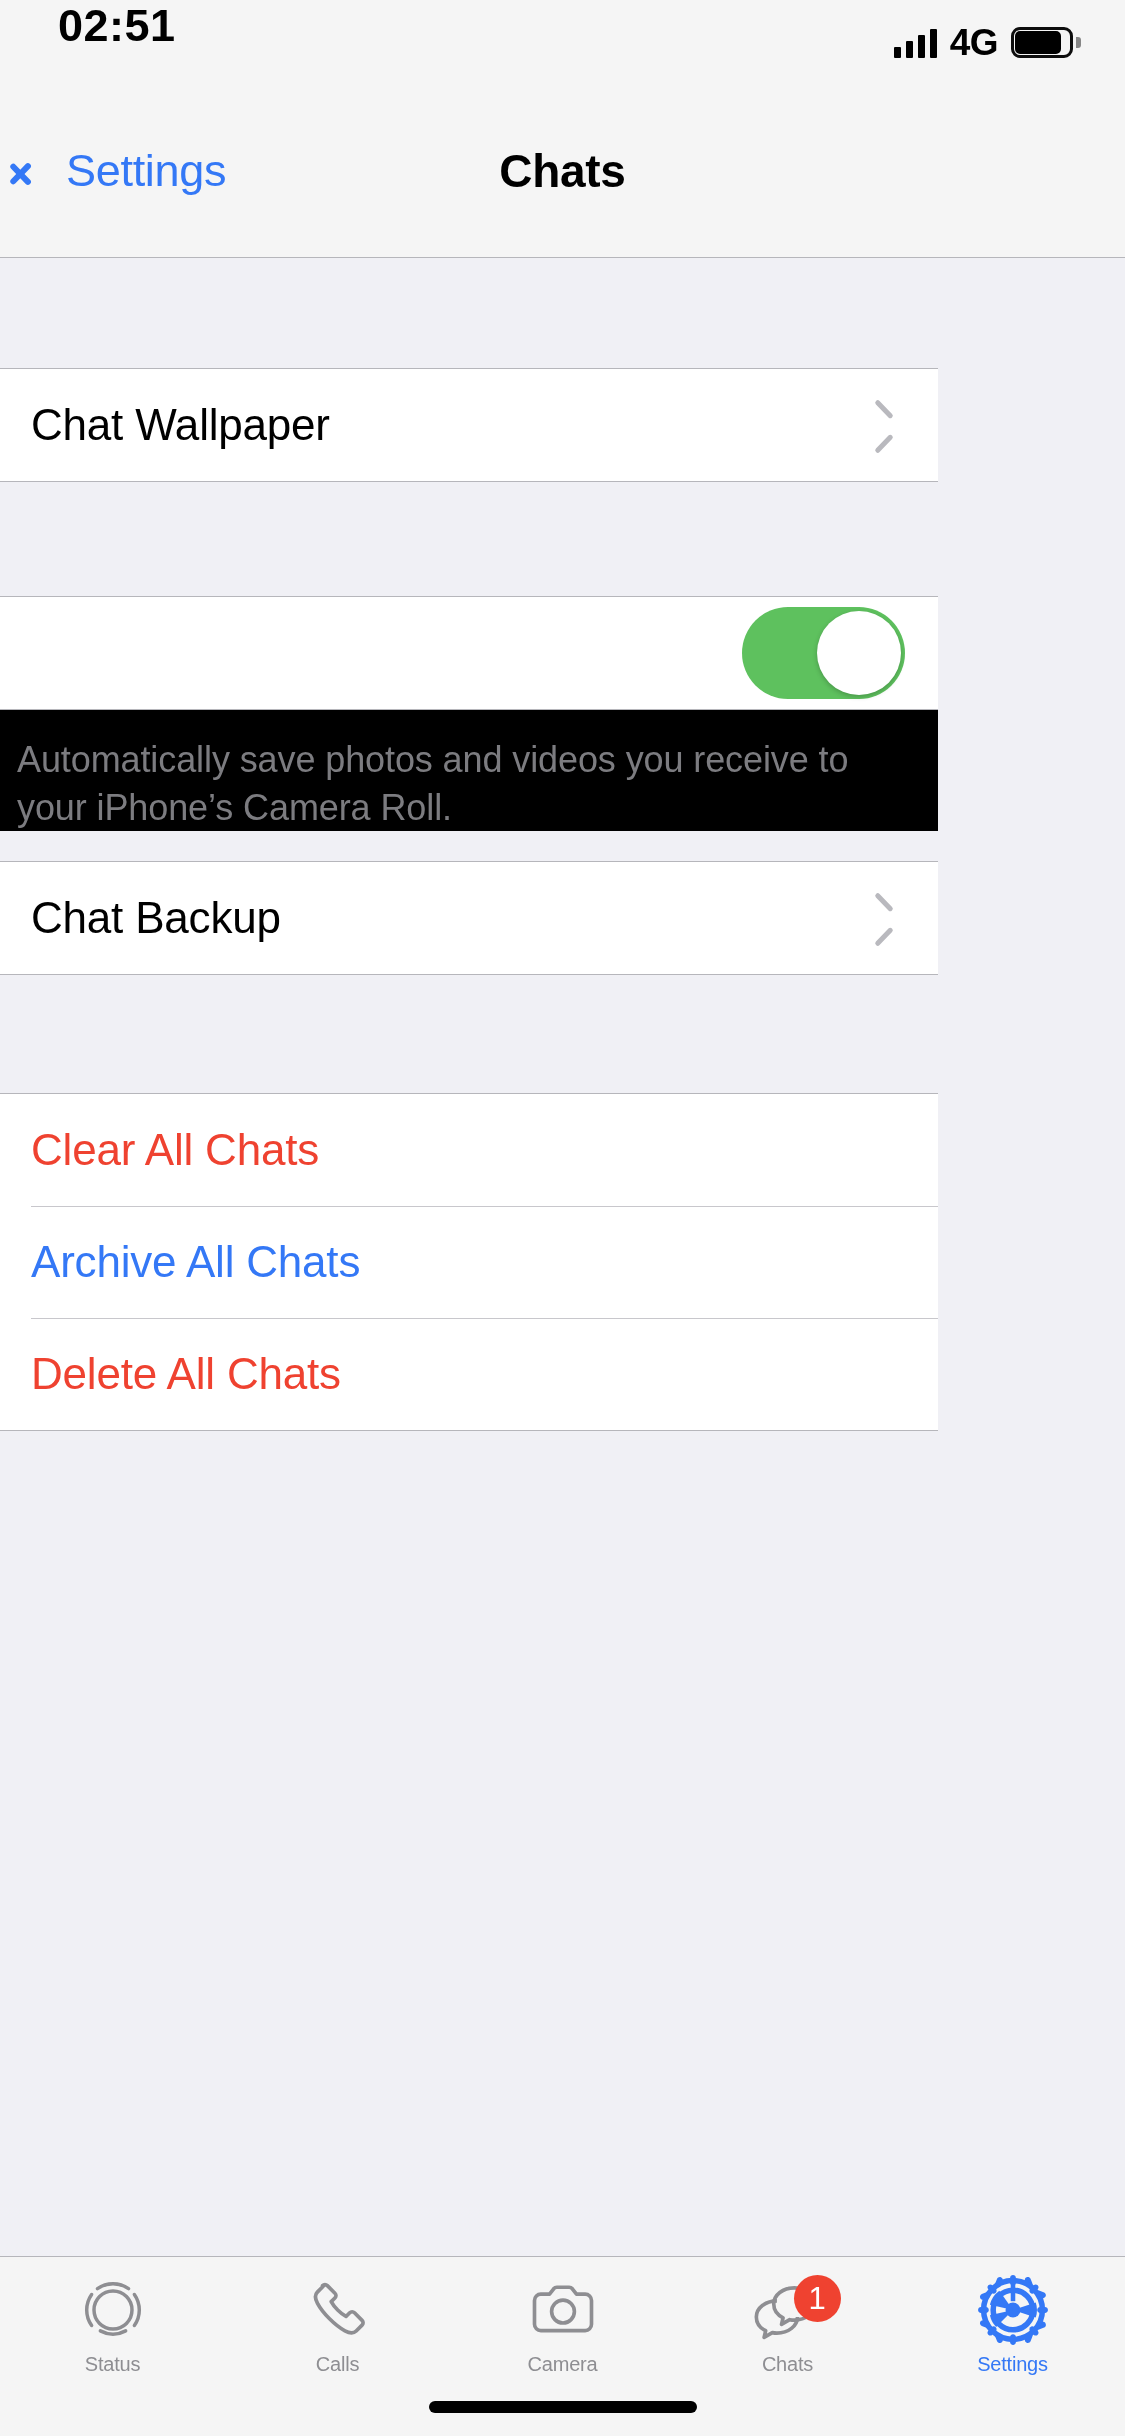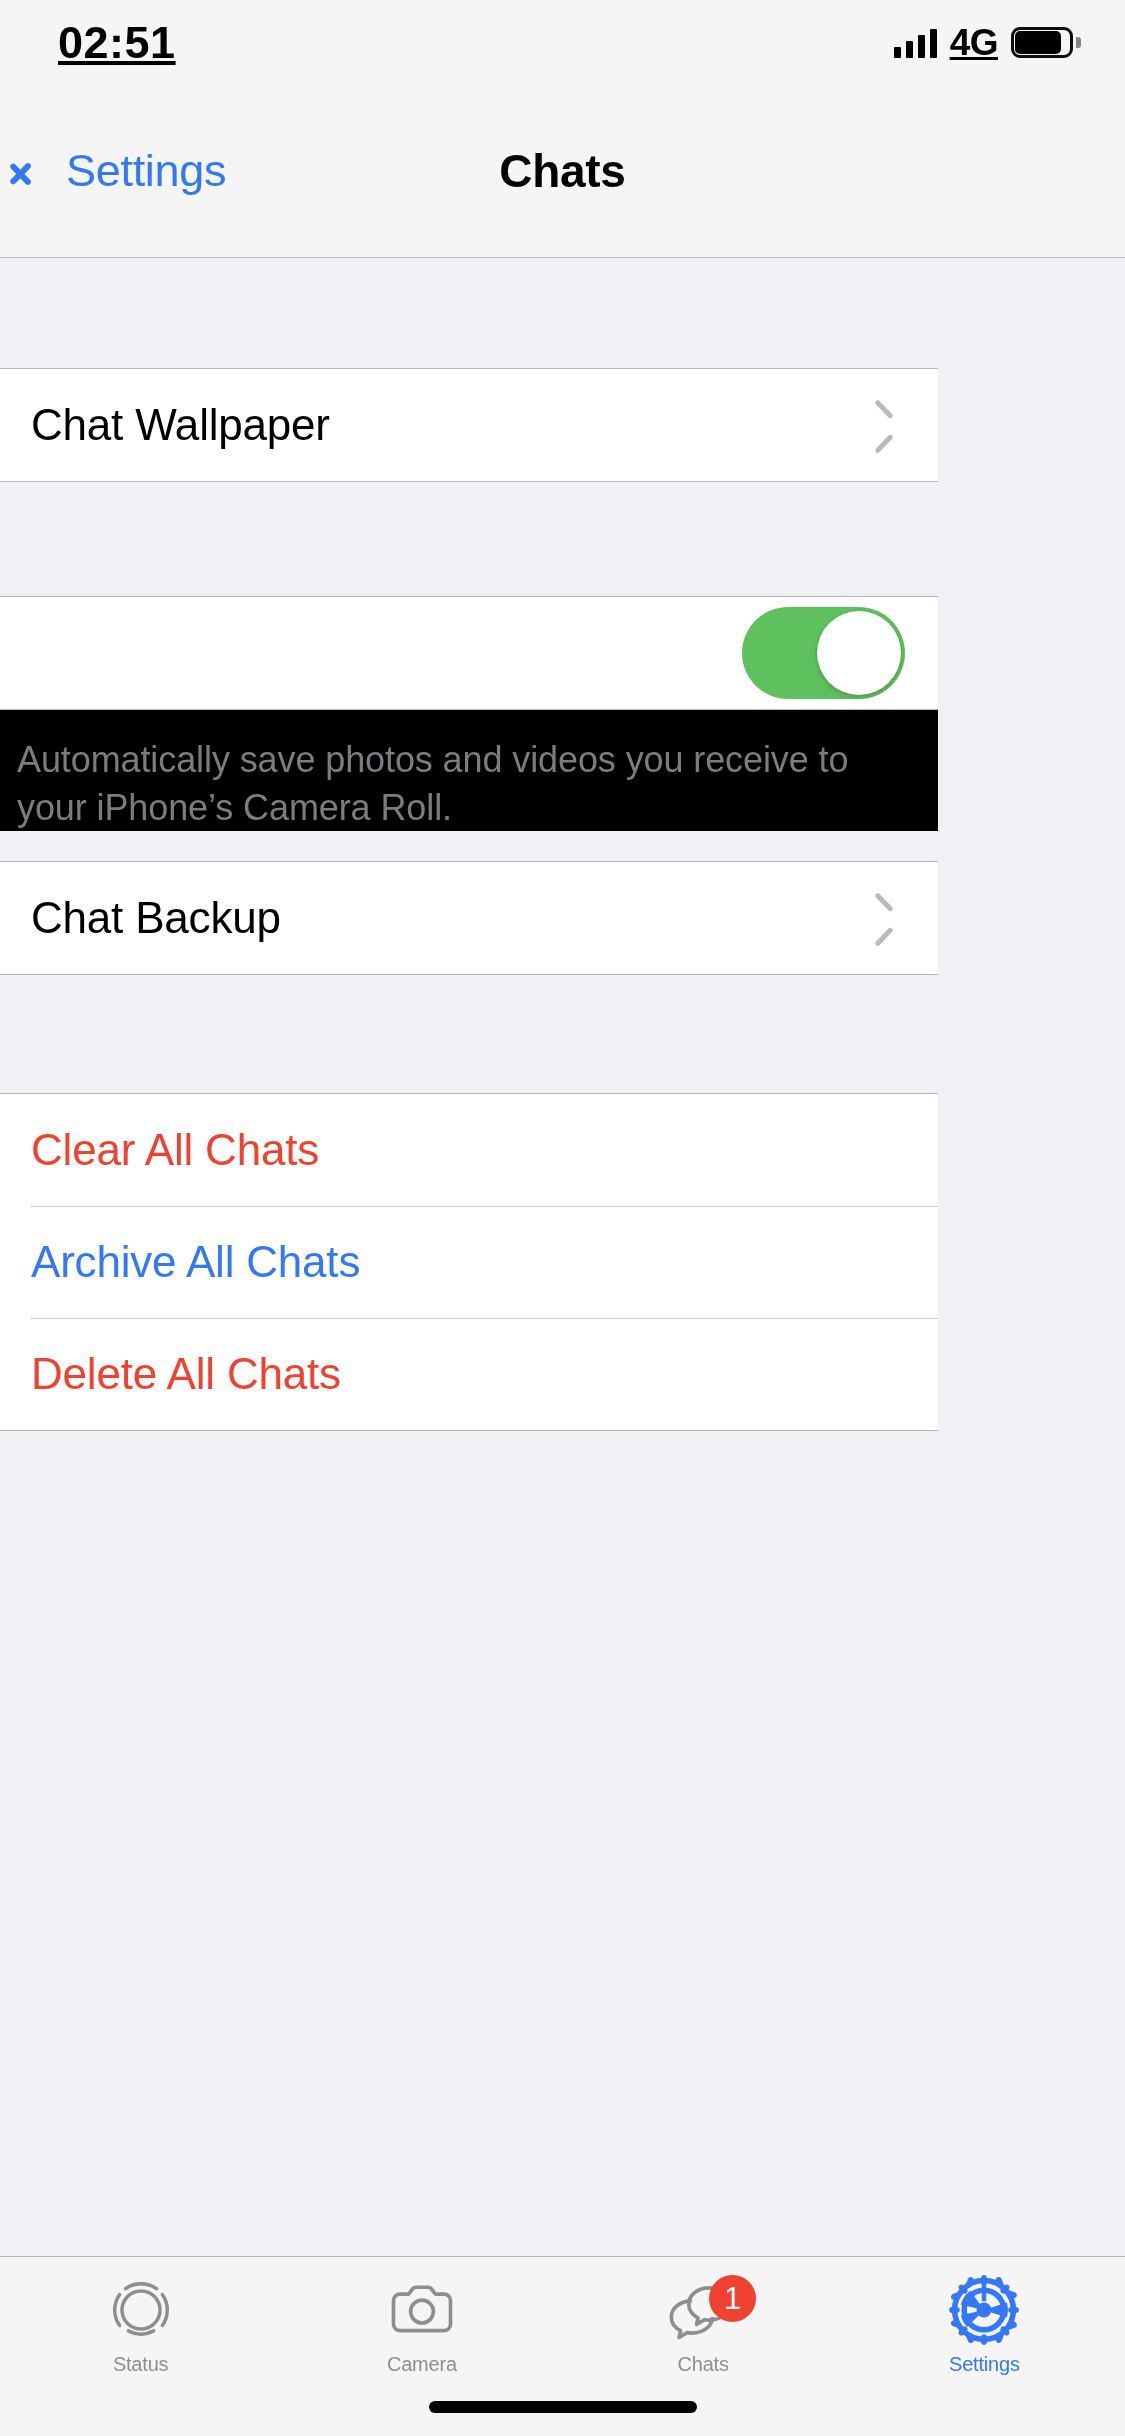--- a/index.html
+++ b/index.html
@@ -9,23 +9,22 @@
     background:#f0f0f5;
     -webkit-font-smoothing:antialiased;
     overflow:hidden;
   }
   #screen { position:relative; width:1125px; height:2436px; background:#f0f0f5; }
 
   
   .statusbar {
     position:absolute; top:0; left:0; width:1125px; height:85px;
     background:#f5f5f5;
-    display:flex; align-items:center; justify-content:space-between;
+    display:flex; justify-content:space-between;
     padding:0 52px 0 58px;
-    text-decoration:underline;
   }
   .sb-time { font-size:45px; font-weight:600; color:#000; letter-spacing:0.5px; }
   .sb-right { display:flex; align-items:center; gap:13px; }
   .sb-bars { display:flex; align-items:flex-end; gap:5px; height:30px; }
   .sb-bars i { display:block; width:7px; background:#000; border-radius:1px; }
   .sb-bars i:nth-child(1){ height:11px; }
   .sb-bars i:nth-child(2){ height:17px; }
   .sb-bars i:nth-child(3){ height:23px; }
   .sb-bars i:nth-child(4){ height:29px; }
   .sb-net { font-size:37px; font-weight:600; color:#000; letter-spacing:-0.5px; }
@@ -221,20 +220,28 @@
           <circle cx="24" cy="24" r="12"></circle>
           <path d="M14.2 10.5a17 17 0 0 1 19.6 0"></path>
           <path d="M10.5 33.8a17 17 0 0 1 0-19.6"></path>
           <path d="M37.5 14.2a17 17 0 0 1 0 19.6"></path>
           <path d="M16 37.2a17 17 0 0 0 16 0"></path>
         </svg>
       </div>
       <div class="tab-label">Status</div>
     </div>
 
+    <div class="tab">
+      <div class="tab-icon">
+        <svg width="74" height="74" viewBox="0 0 48 48" fill="none" stroke="#8e8e92" stroke-width="2.4" stroke-linejoin="round">
+          <path d="M14.4 8.6 10.6 12.4c-1.8 1.8-1.5 4.4.1 7.3 1.6 3 4.4 6.6 7.8 10 3.4 3.4 7 6.2 10 7.8 2.9 1.6 5.5 1.9 7.3.1l3.8-3.8c.9-.9.9-2.2 0-3.1l-4.9-4.9c-.9-.9-2.2-.9-3.1 0l-2.4 2.4c-1.7-.9-3.6-2.4-5.4-4.2-1.8-1.8-3.3-3.7-4.2-5.4l2.4-2.4c.9-.9.9-2.2 0-3.1l-4.9-4.9c-.9-.9-2.2-.9-3.1 0z"></path>
+        </svg>
+      </div>
+      <div class="tab-label">Calls</div>
+    </div>
 
     <div class="tab">
       <div class="tab-icon">
         <svg width="76" height="76" viewBox="0 0 48 48" fill="none" stroke="#8e8e92" stroke-width="2.3" stroke-linejoin="round">
           <path d="M10 14h5.5l2.6-3.4c.5-.6 1.2-1 2-1h7.8c.8 0 1.5.4 2 1L32.5 14H38c2.2 0 4 1.8 4 4v15c0 2.2-1.8 4-4 4H10c-2.2 0-4-1.8-4-4V18c0-2.2 1.8-4 4-4z"></path>
           <circle cx="24" cy="25" r="7.2"></circle>
         </svg>
       </div>
       <div class="tab-label">Camera</div>
     </div>

